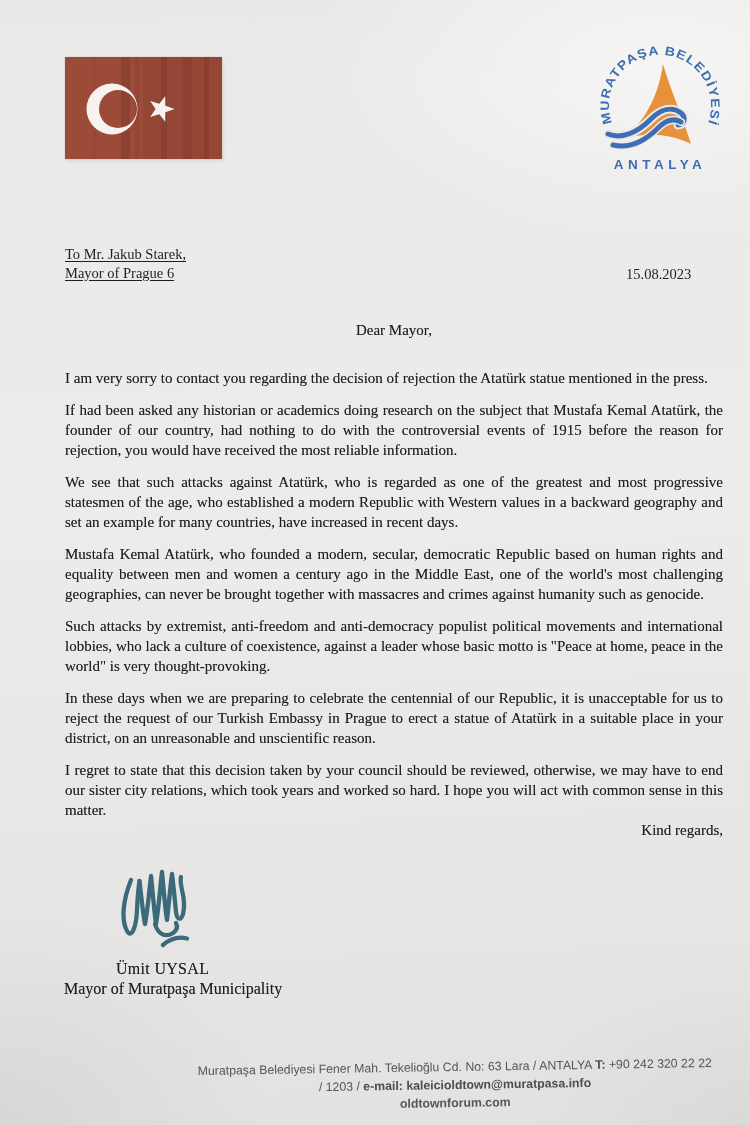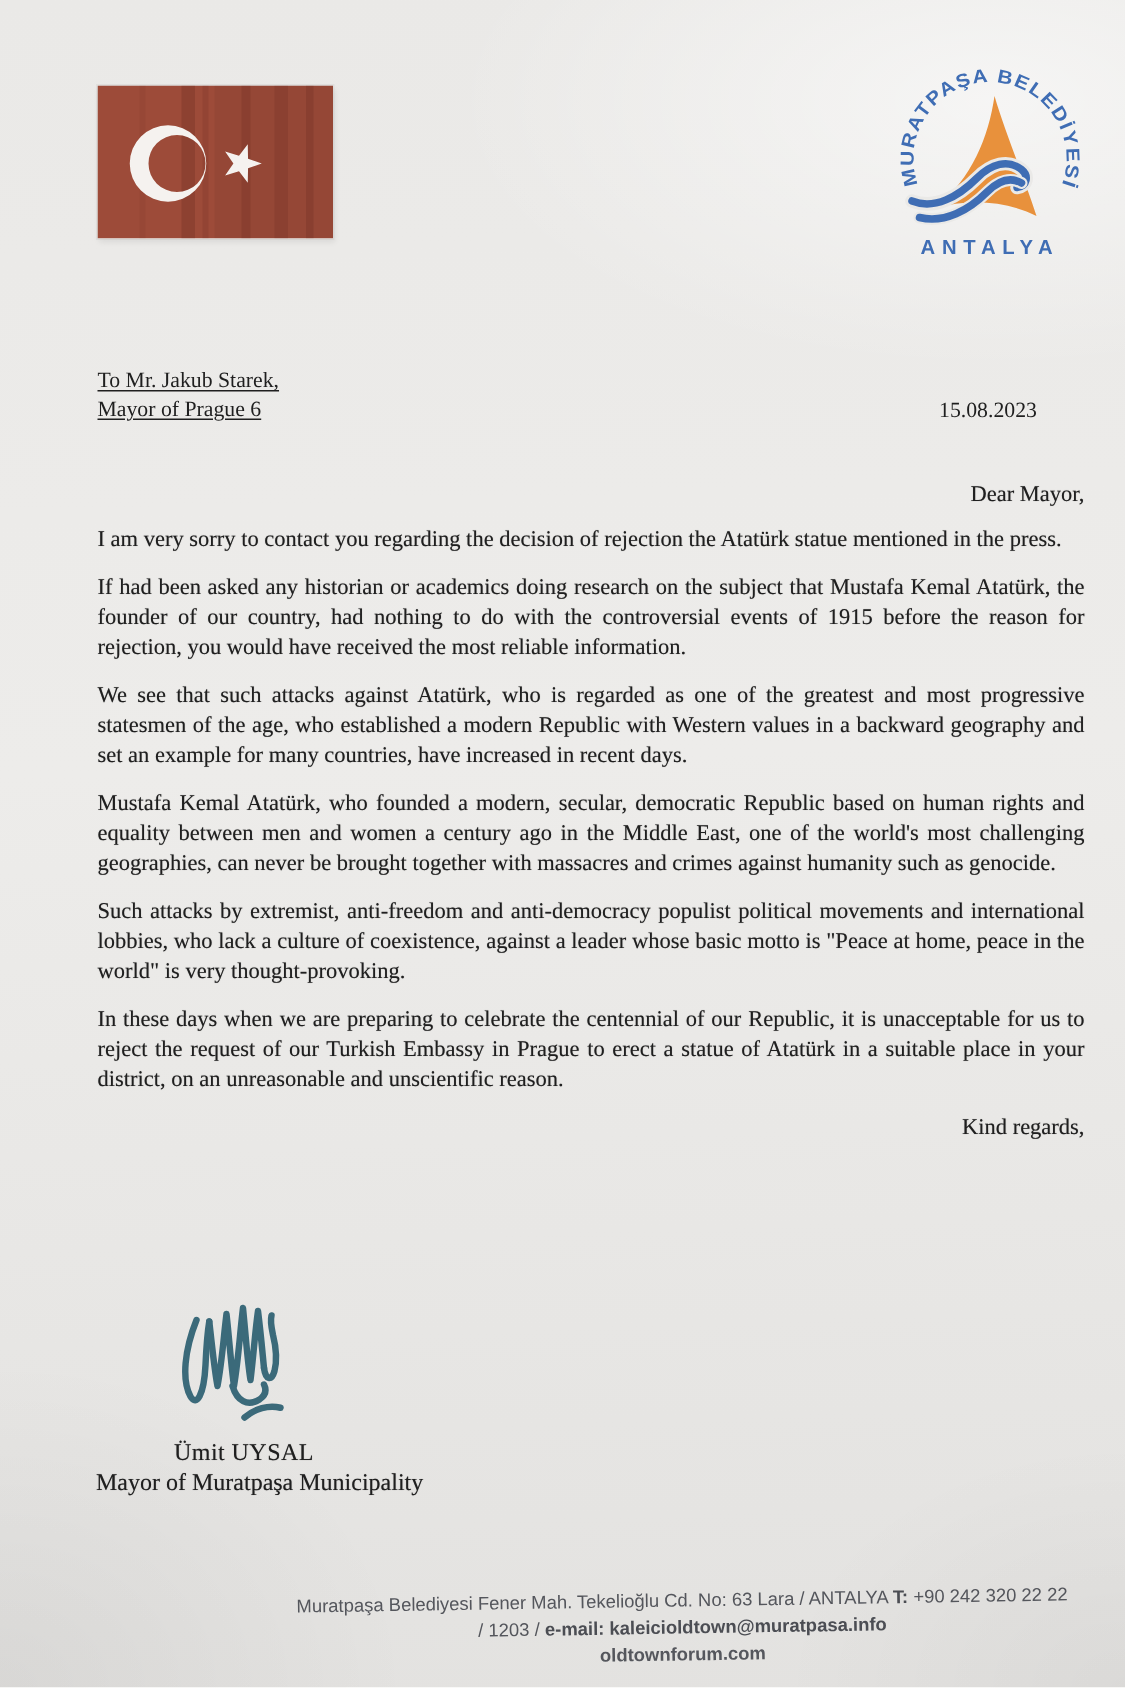--- a/index.html
+++ b/index.html
@@ -23,21 +23,21 @@
     font-size:14.5px; line-height:19px;
   }
   .recipient div { text-decoration: underline; text-underline-offset: 2px; }
   .date { position:absolute; left:614px; top:266px; font-size:14.5px;margin-left:12px; }
   .body {
     position:absolute; left:65px; top:320px; width:658px;
     font-size:15px; line-height:20px; text-align:justify;
     text-shadow: 0 0 0.5px rgba(30,30,30,0.5);
   }
   .body p { margin:0 0 12px 0; }
-  .body p.sal { margin-bottom:10px; text-align:right; }
+  .body p.sal { margin-bottom:28px; text-align:center; }
   .body p.last { margin-bottom:0; }
   .body p.closing { margin:0; text-align:right; }
   .sig { position:absolute; left:118px; top:858px; }
   .signer { position:absolute; left:64px; top:959px; font-size:16px; line-height:20px; text-shadow: 0 0 0.5px rgba(30,30,30,0.5); }
   .signer .name { font-weight:normal; margin-left:52px; letter-spacing:0.3px; }
   .footer {
     position:absolute; left:130px; top:1058px; width:650px;
     text-align:center;
     font-family:"Liberation Sans", sans-serif;
     font-size:12.3px; line-height:18px; color:#54565c;
@@ -90,20 +90,21 @@
   <div class="date">15.08.2023</div>
 
   <div class="body">
     <p class="sal">Dear Mayor,</p>
     <p>I am very sorry to contact you regarding the decision  of  rejection  the Atatürk statue mentioned in the press.</p>
     <p>If  had been  asked any historian or academics doing research on the subject that Mustafa Kemal Atatürk, the founder of our country, had nothing to do with the controversial events of 1915 before the reason for rejection, you would have received the most reliable information.</p>
     <p>We see that such attacks against Atatürk, who is regarded as one of the greatest and most progressive statesmen of the age, who established a modern Republic with Western values in a backward geography and set an example for many countries, have increased in recent days.</p>
     <p>Mustafa Kemal Atatürk, who founded a modern, secular, democratic Republic based on human rights and equality between men and women a century ago in the Middle East, one of the world's most challenging geographies, can never be brought together with massacres and crimes against humanity such as genocide.</p>
     <p>Such attacks by extremist, anti-freedom and anti-democracy populist political movements and international lobbies, who lack a culture of coexistence, against a leader whose basic motto is "Peace at home, peace in the world" is very thought-provoking.</p>
     <p>In these days when we are preparing to celebrate the centennial of our Republic, it is unacceptable for us to reject the request of our Turkish  Embassy in Prague to erect a statue of Atatürk in a suitable place in your district, on an unreasonable and unscientific reason.</p>
+    <p class="last">I regret to state that this decision taken by your council should be reviewed, otherwise, we may have to end our sister city relations, which took years and worked so hard. I hope you will act with common sense in this matter.</p>
     <p class="closing">Kind regards,</p>
   </div>
 
   <svg class="sig" width="84" height="96" viewBox="0 0 84 96">
     <g fill="none" stroke="#2f6173" stroke-width="4.3" stroke-linecap="round" stroke-linejoin="round" opacity="0.93">
       <path d="M 13 22 C 5 42 3 62 9 73 C 13 80 18 72 19 52 C 19.5 41 20.5 29 21.5 23"></path>
       <path d="M 21.5 23 C 23.5 40 25 56 27 66 C 30 50 31 34 33 18 C 35 36 36 52 38 66 C 41 48 42 30 44 14 C 46 34 47 50 49 62 C 51 46 52 30 54 16 C 56 32 57 44 58 54"></path>
       <path d="M 58 54 C 59 62 63 63 65 56 C 67 48 66 40 64 32 C 63 27 62 23 63 19"></path>
       <path d="M 37 66 C 40 76 47 80 55 75 C 58.5 72.5 60 69 58 65"></path>
       <path d="M 45 87 C 52 81 61 78.5 69 80.5"></path>

